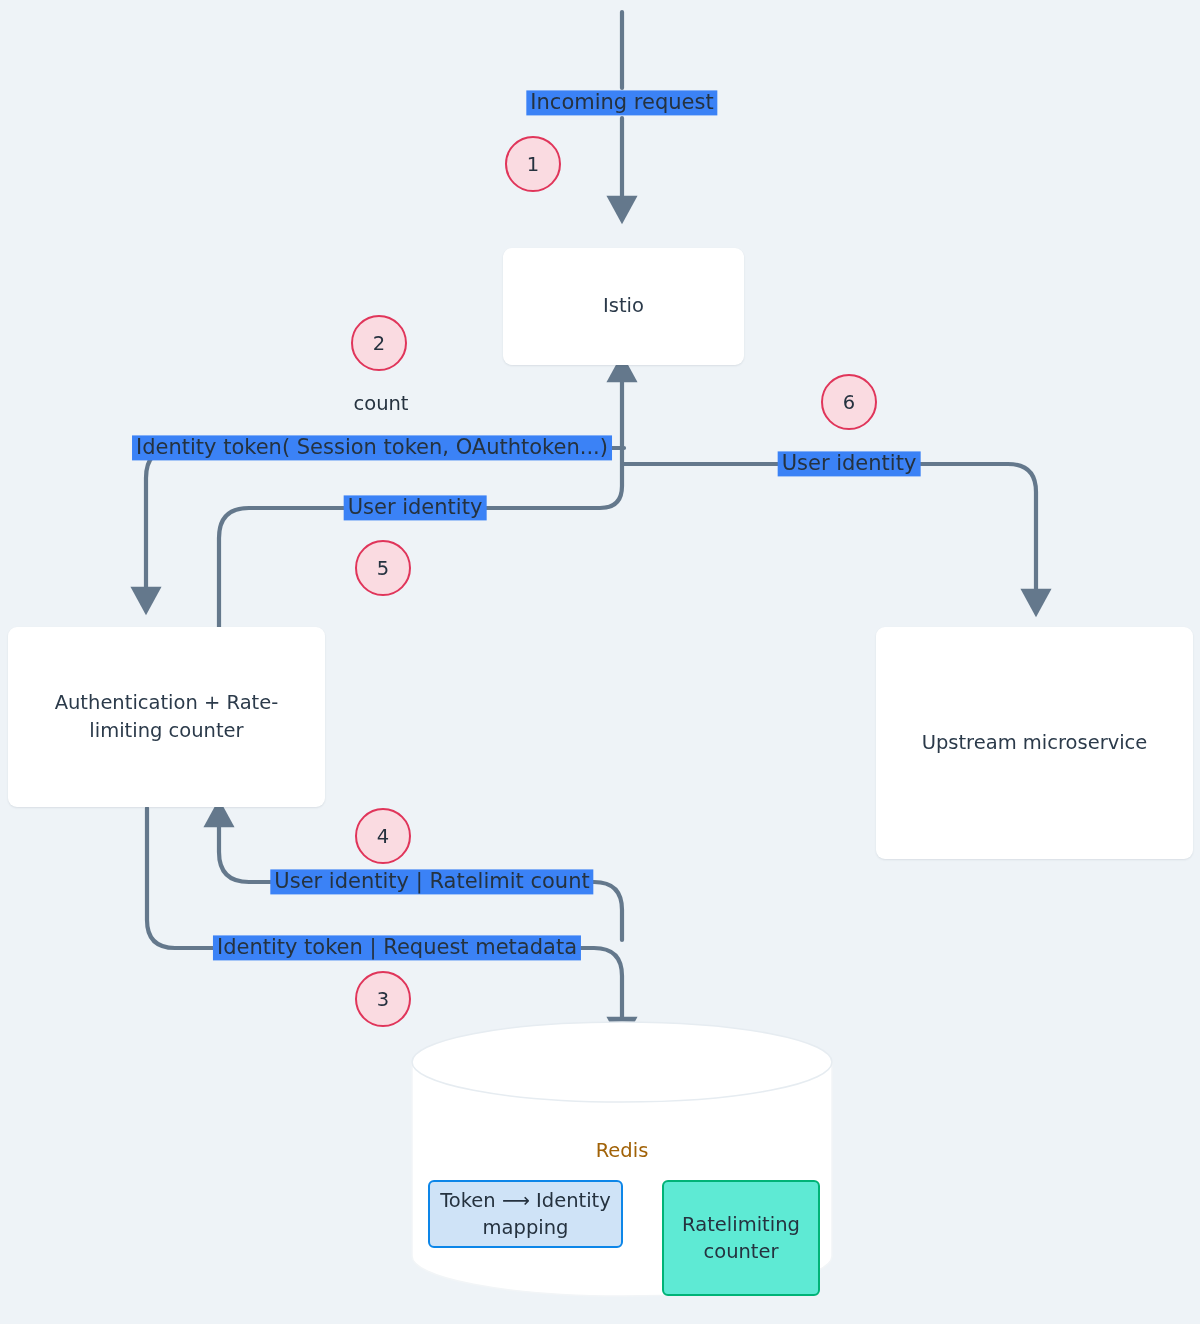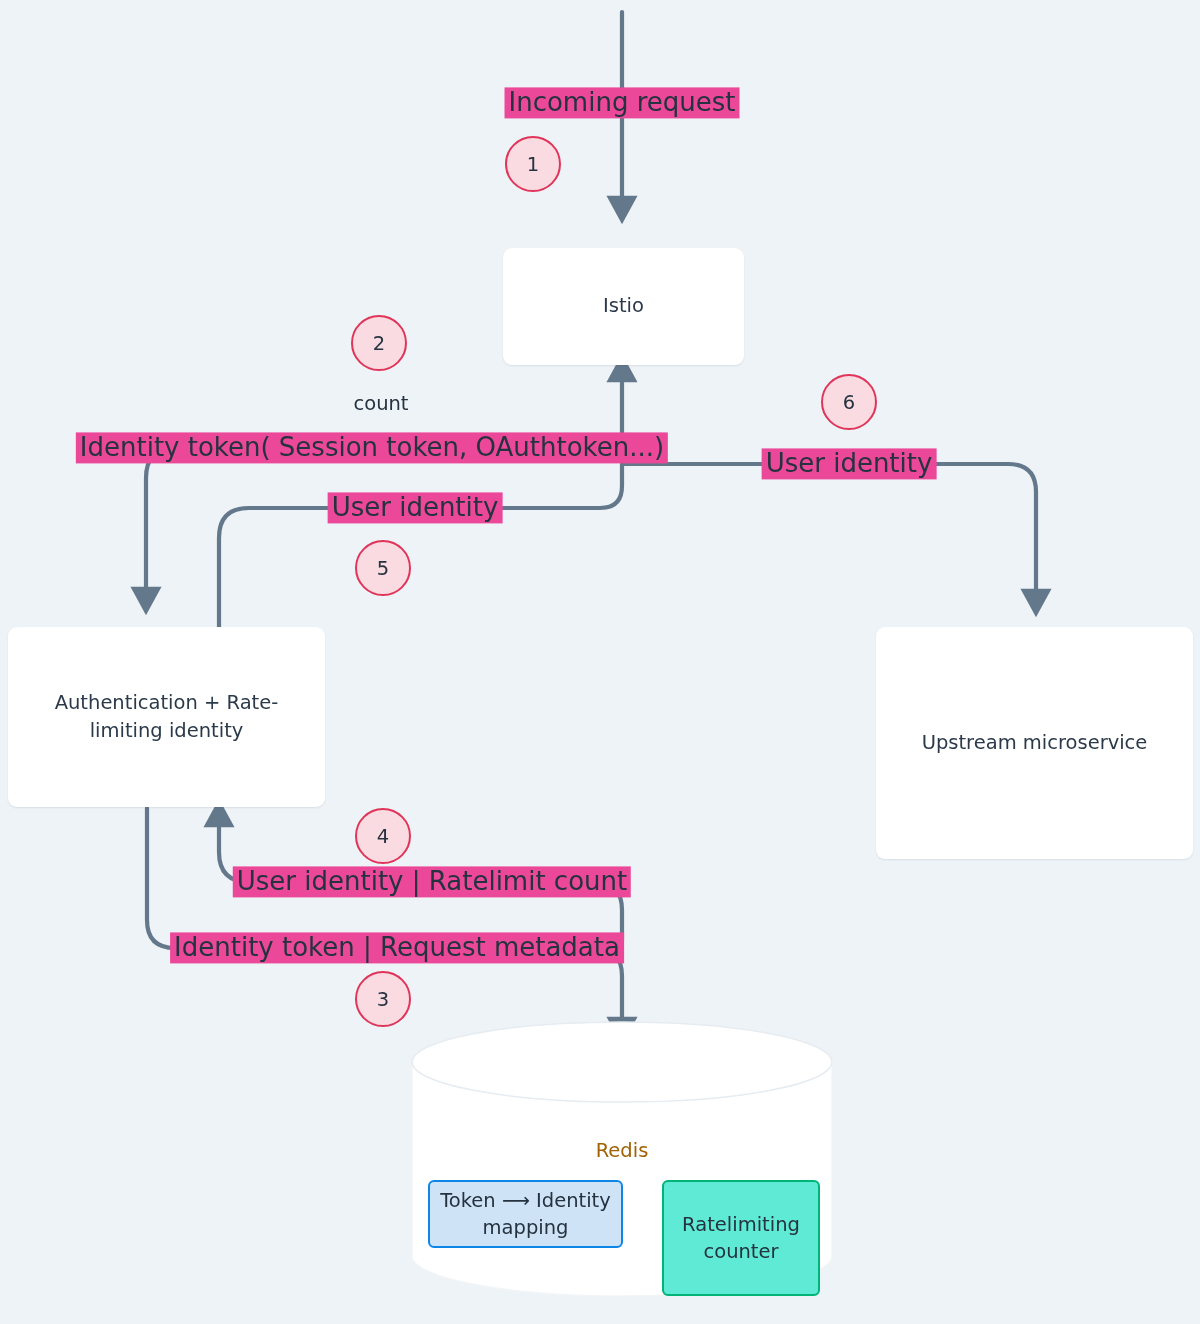--- a/index.html
+++ b/index.html
@@ -38,24 +38,24 @@
     text-align: center;
     color: #2b3a4a;
     font-size: 19.5px;
     line-height: 1.45;
     box-sizing: border-box;
     padding: 6px 14px;
   }
   .edge-label {
     position: absolute;
     color: #25323f;
-    font-size: 26px;
+    font-size: 21px;
     line-height: 1.2;
     white-space: nowrap;
-    background: #ec4899;
+    background: #3b82f6;
     padding: 0 4px;
     transform: translate(-50%, -50%);
   }
   .plain-label {
     position: absolute;
     color: #25323f;
     font-size: 19.5px;
     line-height: 1.2;
     white-space: nowrap;
     transform: translate(-50%, -50%);
@@ -129,21 +129,21 @@
       <path d="M 412 1062 L 412 1256 A 210 40 0 0 0 832 1256 L 832 1062 Z" fill="#ffffff" stroke="#f2f5f7" stroke-width="1.5"></path>
       <ellipse cx="622" cy="1062" rx="210" ry="40" fill="#ffffff" stroke="#e6ecf1" stroke-width="1.6"></ellipse>
     </g>
   </svg>
 
   <div class="node-box" style="left:503px; top:228px; width:241px; height:117px;margin-top:20px;">
     <span>Istio</span>
   </div>
 
   <div class="node-box" style="left:8px; top:627px; width:317px; height:180px;">
-    <span style="max-width:250px;">Authentication + Rate-limiting identity</span>
+    <span style="max-width:250px;">Authentication + Rate-limiting counter</span>
   </div>
 
   <div class="node-box" style="left:876px; top:627px; width:317px; height:232px;">
     <span>Upstream microservice</span>
   </div>
 
   <div class="cyl-label" style="left:622px; top:1150px;">Redis</div>
 
   <div class="store-box" style="left:428px; top:1180px; width:195px; height:68px; background:#cfe3f7; border-color:#0d86e8;">
     <span style="max-width:172px;">Token ⟶ Identity mapping</span>

